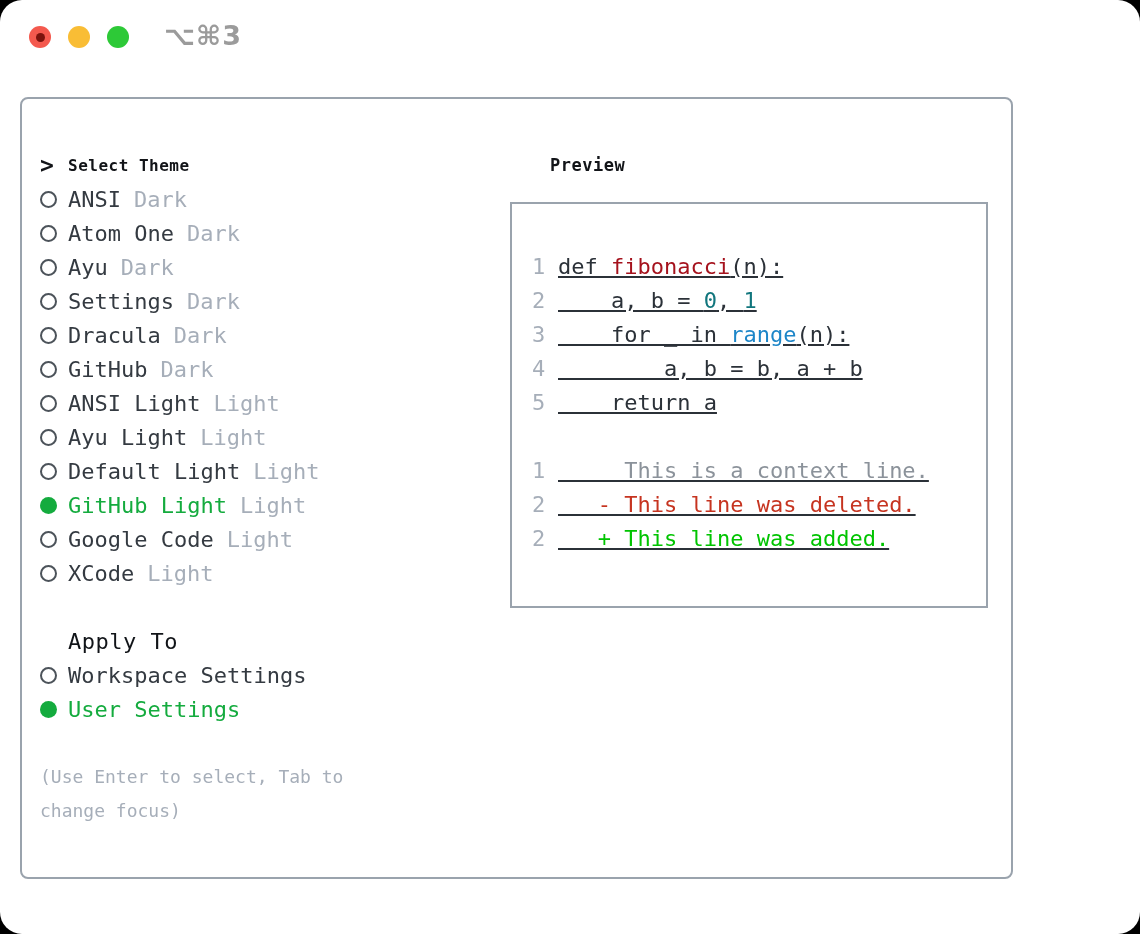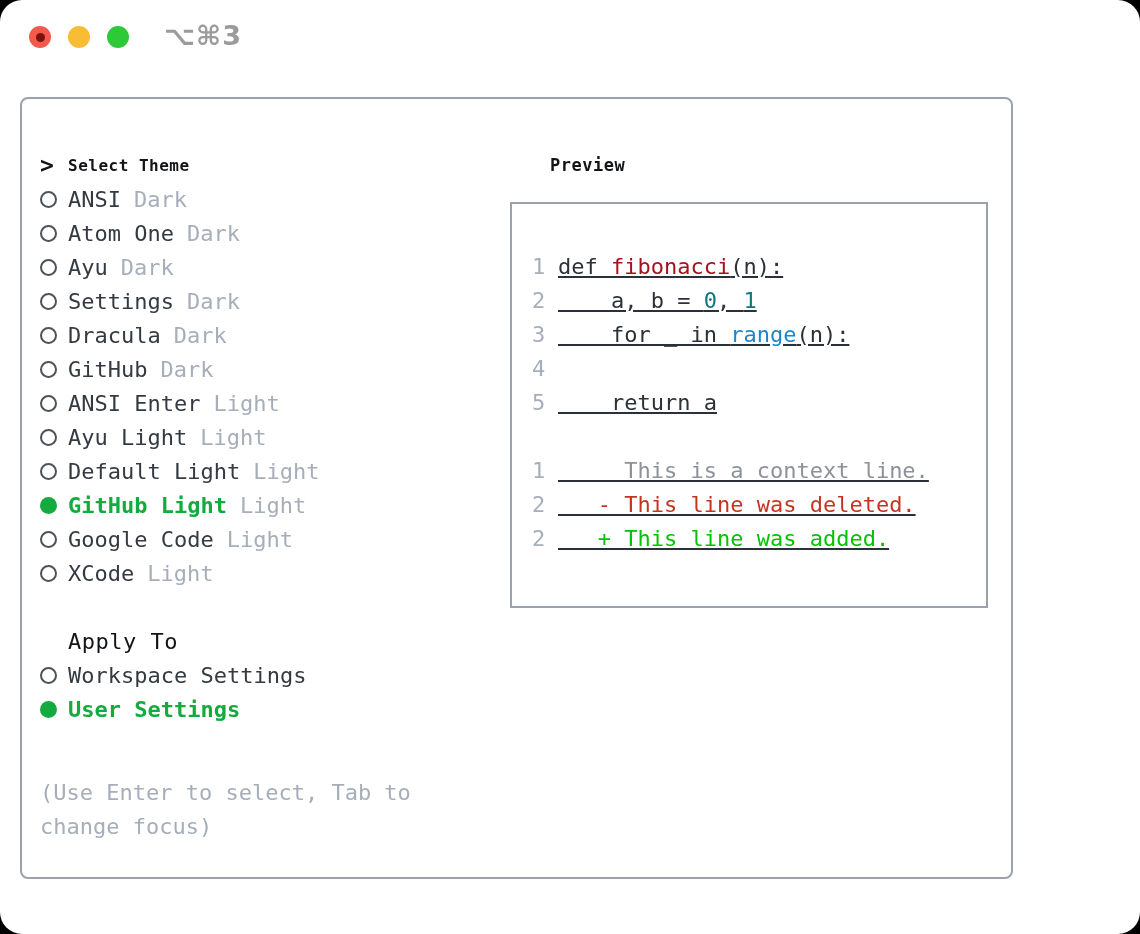--- a/index.html
+++ b/index.html
@@ -40,26 +40,26 @@
   }
   .leftcol{width:462px;flex:none;}
   .row{height:34px;display:flex;align-items:center;font-size:22px;color:#343a41;}
   .row .marker{width:28px;flex:none;display:flex;align-items:center;}
   .prompt{font-weight:bold;color:#121418;font-size:23px;}
   .hdrtext{font-weight:bold;color:#121418;font-size:16px;letter-spacing:0.5px;}
   .radio{width:13px;height:13px;border:2px solid #4c535a;border-radius:50%;box-sizing:content-box;}
   .radio.on{width:17px;height:17px;border:none;background:var(--accent-green);}
   .row .name{white-space:pre;}
   .row .variant{color:var(--muted-gray);margin-left:13px;white-space:pre;}
-  .row.selected .name{color:var(--accent-green);font-weight:bold;}
+  .row.selected .name{color:var(--accent-green);}
   .spacer{height:34px;}
   .subhdr{height:34px;display:flex;align-items:center;padding-left:28px;font-size:22px;color:#111418;letter-spacing:0.5px;}
   .hint{
-    margin-top:50px;
-    font-size:22px;line-height:34px;color:var(--muted-gray);
+    margin-top:34px;
+    font-size:18px;line-height:34px;color:var(--muted-gray);
     white-space:pre-line;
   }
   
   .rightcol{flex:1;}
   .pvhdr{height:34px;display:flex;align-items:center;font-weight:bold;font-size:17px;color:#121418;letter-spacing:0.5px;margin-left:48px;}
   .pvbox{
     margin-top:20px;margin-left:8px;
     width:478px;height:406px;
     border:2px solid #9aa3ad;
     box-sizing:border-box;
@@ -143,21 +143,21 @@
             <span class="marker">
               <span class="radio"></span>
             </span>
             <span class="name">GitHub</span>
             <span class="variant">Dark</span>
           </div>
           <div class="row">
             <span class="marker">
               <span class="radio"></span>
             </span>
-            <span class="name">ANSI Enter</span>
+            <span class="name">ANSI Light</span>
             <span class="variant">Light</span>
           </div>
           <div class="row">
             <span class="marker">
               <span class="radio"></span>
             </span>
             <span class="name">Ayu Light</span>
             <span class="variant">Light</span>
           </div>
           <div class="row">
@@ -222,20 +222,21 @@
             <div class="cline">
               <span class="lnum">2 </span>
               <span class="ltext"><span class="tok plain">    a, b = </span><span class="tok teal">0</span><span class="tok plain">, </span><span class="tok teal">1</span></span>
             </div>
             <div class="cline">
               <span class="lnum">3 </span>
               <span class="ltext"><span class="tok plain">    for _ in </span><span class="tok blue">range</span><span class="tok plain">(n):</span></span>
             </div>
             <div class="cline">
               <span class="lnum">4 </span>
+              <span class="ltext"><span class="tok plain">        a, b = b, a + b</span></span>
             </div>
             <div class="cline">
               <span class="lnum">5 </span>
               <span class="ltext"><span class="tok plain">    return a</span></span>
             </div>
             <div class="cline">
               <span class="lnum"> </span>
               <span class="ltext"></span>
             </div>
             <div class="cline">

